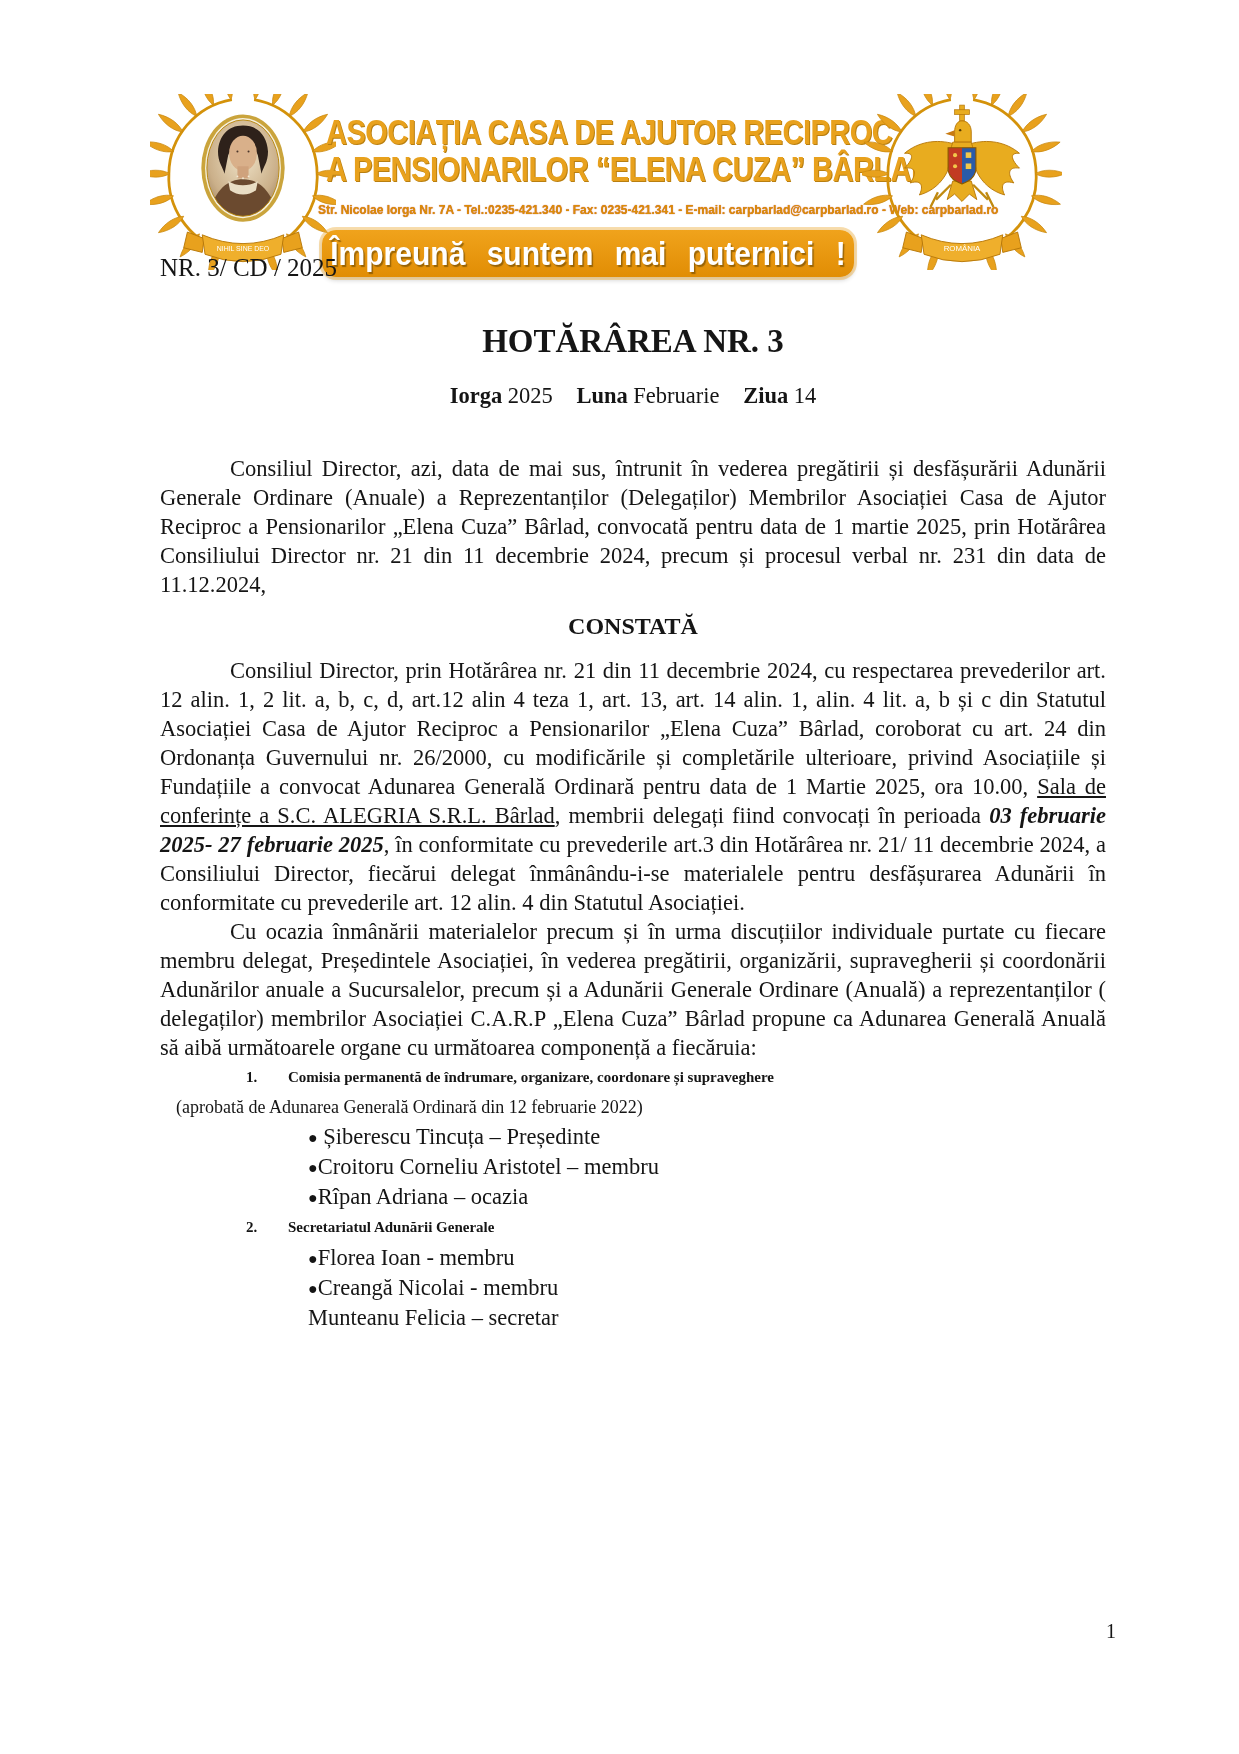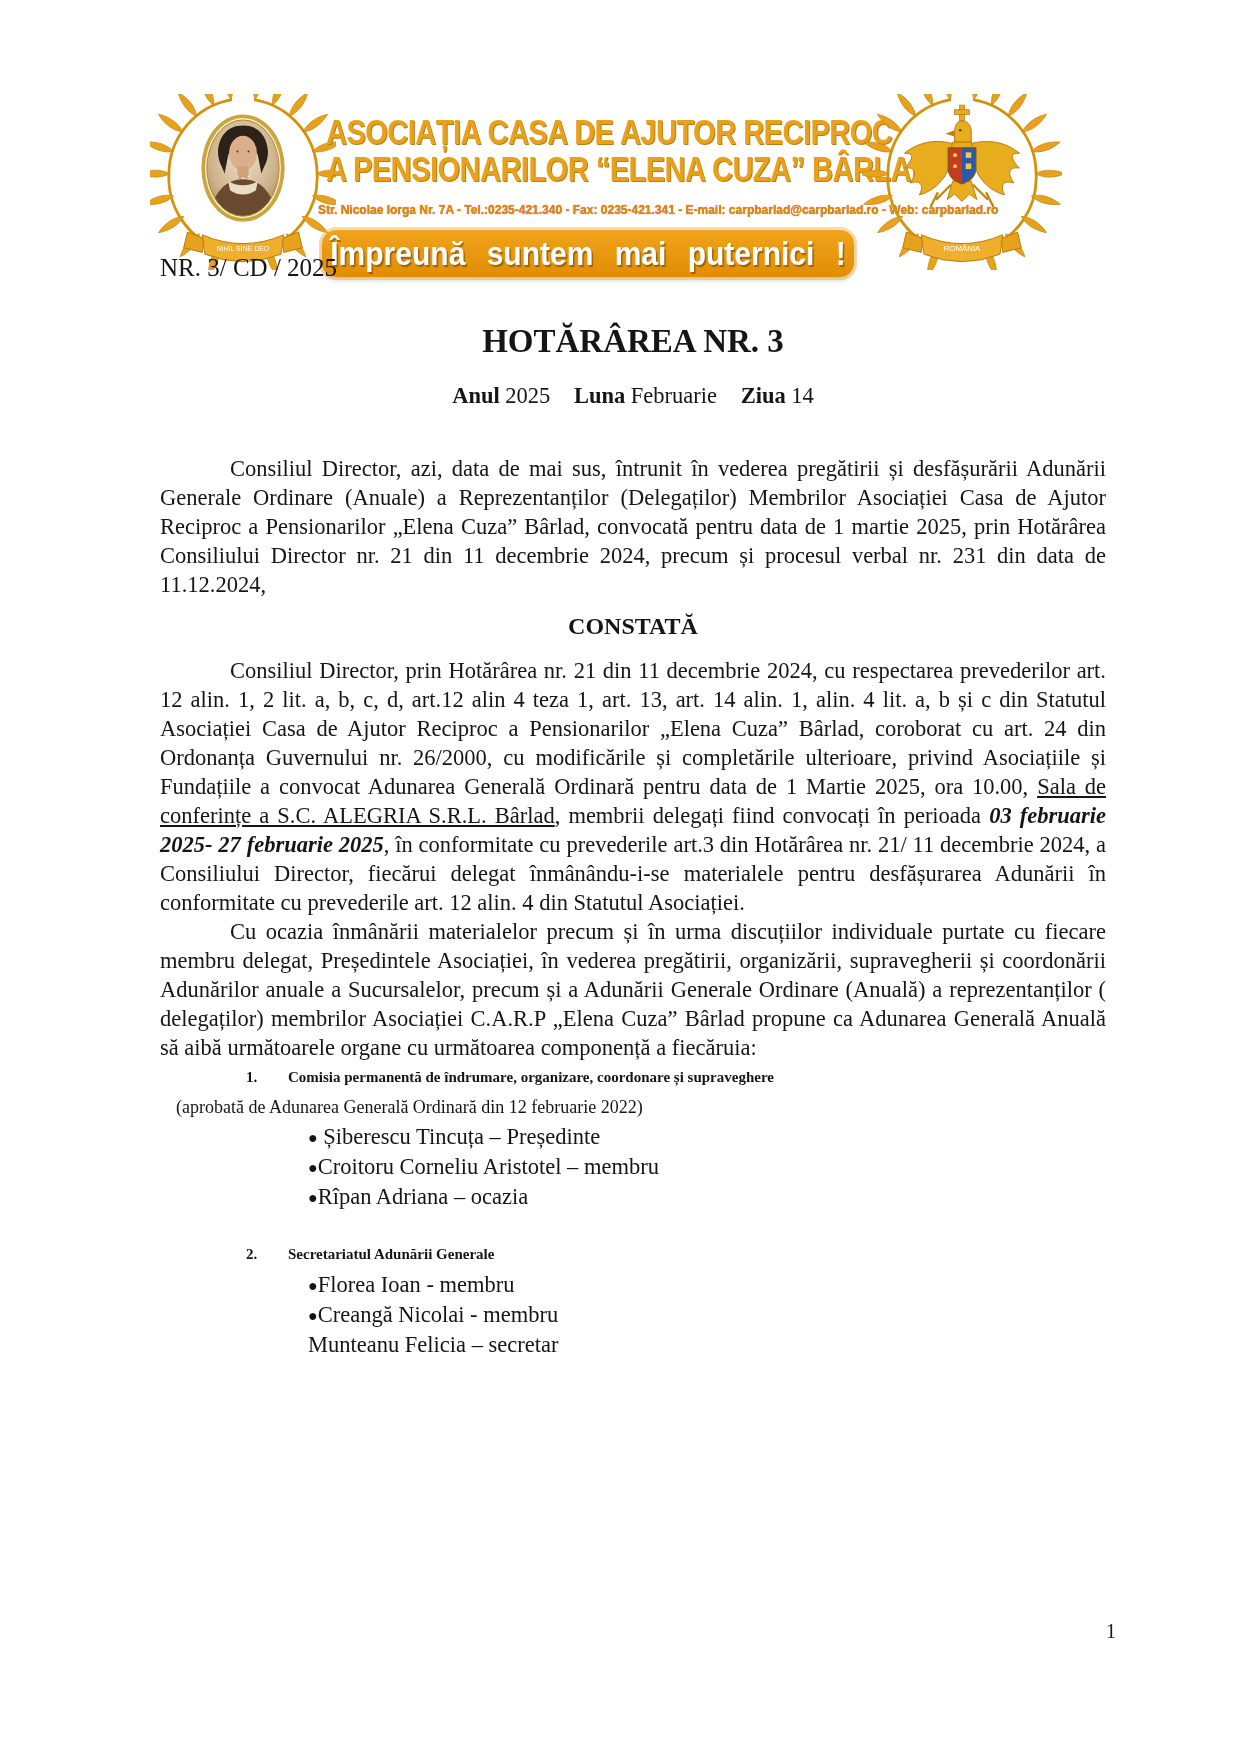--- a/index.html
+++ b/index.html
@@ -53,21 +53,21 @@
   }
   .constata { text-align:center; font-weight:700; font-size:24px; line-height:29px; margin:13px 0 15px 0; }
   .u  { text-decoration:underline; }
   .bi { font-weight:700; font-style:italic; }
 
   .list-heading { font-weight:700; font-size:15px; line-height:31px; padding-left:86px; }
   .list-heading .num { display:inline-block; width:42px; }
   .list-note  { font-size:18px; line-height:29px;margin-left:16px; }
   .bullet-row { font-size:22.5px; line-height:29px; padding-left:148px; }
   .bullet-row .bullet { font-size:16px; vertical-align:1px; }
-  .list2 { margin-top:27px; }
+  .list2 { }
 
   .page-num { position:absolute; left:1106px; top:1620px; font-size:20px; }
 </style>
 </head>
 <body>
 
 <svg width="0" height="0" style="position:absolute" aria-hidden="true">
   <defs>
     <path id="leaf" d="M0,0 C4,-7 4,-17 0,-26 C-4,-17 -4,-7 0,0 Z"></path>
     <radialGradient id="sepia" cx="50%" cy="38%" r="75%">
@@ -168,21 +168,21 @@
   </svg>
 </div>
 
 <div class="content">
 
   <div class="ref-line">NR. 3/ CD / 2025</div>
 
   <div class="doc-title">HOTĂRÂREA NR. 3</div>
 
   <div class="date-line">
-    <span class="lbl">Anul</span>
+    <span class="lbl">Iorga</span>
     <span class="val">2025</span>
     <span class="lbl g">Luna</span>
     <span class="val">Februarie</span>
     <span class="lbl g">Ziua</span>
     <span class="val">14</span>
   </div>
 
   <p class="body-p">Consiliul Director, azi, data de mai sus, întrunit în vederea pregătirii și desfășurării Adunării Generale Ordinare (Anuale) a Reprezentanților (Delegaților) Membrilor Asociației Casa de Ajutor Reciproc a Pensionarilor „Elena Cuza” Bârlad, convocată pentru data de 1 martie 2025, prin Hotărârea Consiliului Director nr.  21 din 11 decembrie 2024, precum și procesul verbal nr. 231 din data de 11.12.2024,</p>
 
   <div class="constata">CONSTATĂ</div>

